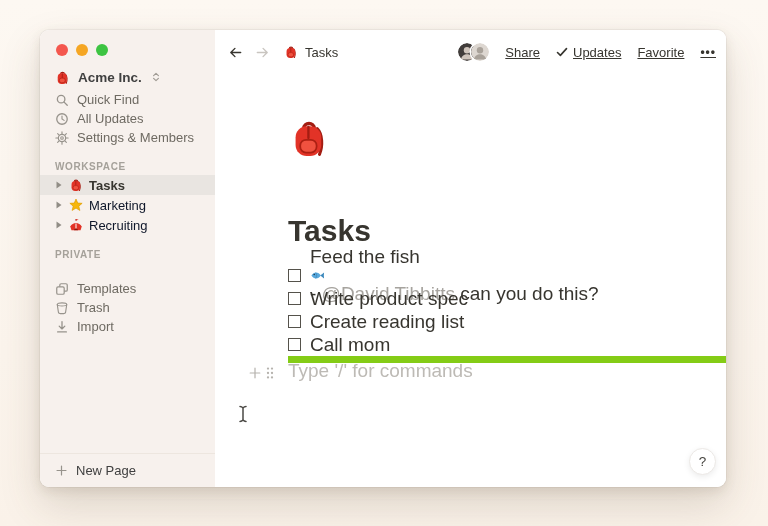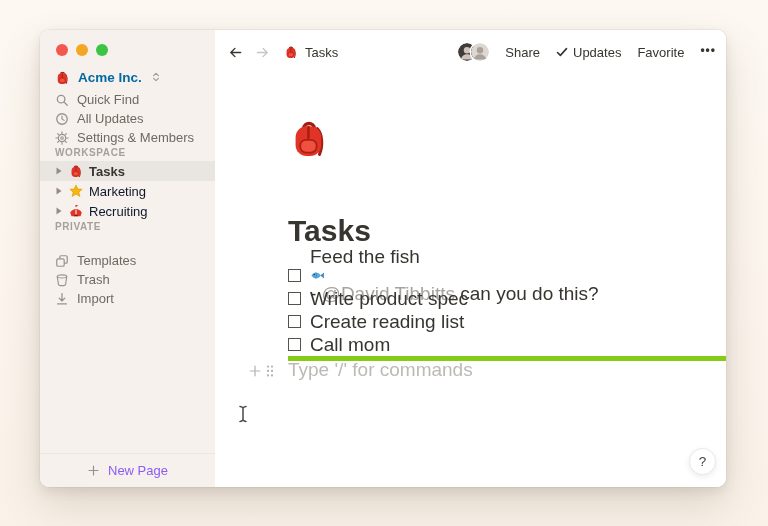--- a/index.html
+++ b/index.html
@@ -17,51 +17,51 @@
   }
   
   .sidebar {
     width:175px; min-width:175px; background:#F7F1ED; display:flex; flex-direction:column;
     font-size:13px; color:#6E6A62; padding-top:12px;
   }
   .traffic { display:flex; gap:8px; padding:2px 0 0 16px; height:12px; margin-bottom:12px; }
   .dot { width:12px; height:12px; border-radius:50%; display:inline-block; }
   .dot.red { background:#F4574E; } .dot.yellow { background:#F5A623; } .dot.green { background:#3DC442; }
   .switcher { height:22px; display:flex; align-items:center; gap:8px; padding:0 15px; cursor:pointer; margin-bottom:2px; }
-  .switcher-name { font-weight:700; color:#0369a1; font-size:13.5px; }
+  .switcher-name { font-weight:700; color:#404040; font-size:13.5px; }
   .srow { height:19px; display:flex; align-items:center; gap:8px; padding:0 15px; cursor:pointer; white-space:nowrap;text-align:right; }
   .srow .gico { color:#97938C; }
-  .section-label { font-size:10px; font-weight:700; letter-spacing:.6px; color:#A5A19A; padding:0 15px; height:12px; line-height:12px; margin-bottom:2px; }
+  .section-label { font-size:10px; font-weight:700; letter-spacing:.6px; color:#A5A19A; padding:0 15px; margin-top:14px; height:12px; line-height:12px; margin-bottom:2px; }
   .tree-row { height:20px; display:flex; align-items:center; gap:6px; padding:0 10px 0 15px; cursor:pointer; color:#0f172a; font-weight:500; }
   .tree-row.selected { background:#E9E5E1; color:#37352F; font-weight:700; }
   .toggle { width:8px; height:10px; display:flex; align-items:center; }
   .footer-gap { height:16px; }
   .spacer { flex:1; }
-  .new-page { height:34px; border-top:1px solid #EDE6DF; display:flex; align-items:center; gap:8px; padding:0 15px; color:#8b5cf6; font-weight:500; cursor:pointer;justify-content:center; }
+  .new-page { height:34px; border-top:1px solid #EDE6DF; display:flex; align-items:center; gap:8px; padding:0 15px; color:#404040; font-weight:500; cursor:pointer; }
   
   .main { flex:1; background:#fff; position:relative; display:flex; flex-direction:column; }
   .topbar { display:flex; align-items:center; padding:13px 10px 0 13px; height:31px; font-size:13px; }
   .nav-arrows { display:flex; gap:12px; align-items:center; }
   .breadcrumb { display:flex; align-items:center; gap:7px; margin-left:14px; cursor:pointer; }
-  .topbar-right { margin-left:auto; display:flex; gap:16px; }
+  .topbar-right { margin-left:auto; display:flex; align-items:center; gap:16px;text-decoration:underline; }
   .avatars { display:flex; align-items:center; }
   .avatar { width:18px; height:18px; border-radius:50%; overflow:hidden; flex:none; }
   .avatar + .avatar { margin-left:-5px; }
   .tb-action { cursor:pointer; color:#37352F; display:flex; align-items:center; gap:5px; }
   .more-dots { letter-spacing:1px; font-weight:700; font-size:12px; cursor:pointer; }
   .content { padding-left:73px; }
   .page-icon { margin-top:56px; width:42px; height:42px; cursor:pointer; }
   .page-title { margin-top:55px; font-size:30px; font-weight:700; line-height:34px; color:#37352F; }
   .todo-list { margin-top:16px; font-size:19px; }
   .todo-row { height:23px; display:flex; align-items:center; }
   .checkbox { width:13px; height:13px; border:1.5px solid #55524B; margin-right:9px; flex:none; cursor:pointer; background:#fff; }
   .todo-text { color:#37352F; }
   .mention { color:#A6A39E; }
   .fish { width:15px; height:15px; vertical-align:-2px; }
-  .placeholder-row { height:23px; display:flex; align-items:center; color:#BDBAB5; position:relative; border-top:5px solid #84cc16; }
+  .placeholder-row { height:23px; display:flex; align-items:center; color:#BDBAB5; position:relative; border-top:7px solid #84cc16; }
   .block-handles { position:absolute; left:-40px; top:3px; display:flex; gap:3px; align-items:center; color:#B6B3AE; cursor:grab; }
   .cursor-ibeam { position:absolute; left:20px; top:374px; }
   .help-btn { position:absolute; right:10px; bottom:12px; width:27px; height:27px; border-radius:50%;
     background:#fff; border:1px solid #ECE9E6; box-shadow:0 2px 6px rgba(0,0,0,.08);
     display:flex; align-items:center; justify-content:center; font-size:13.5px; color:#45433E; cursor:pointer; }
   svg { display:block; }
 </style>
 </head>
 <body>
 

